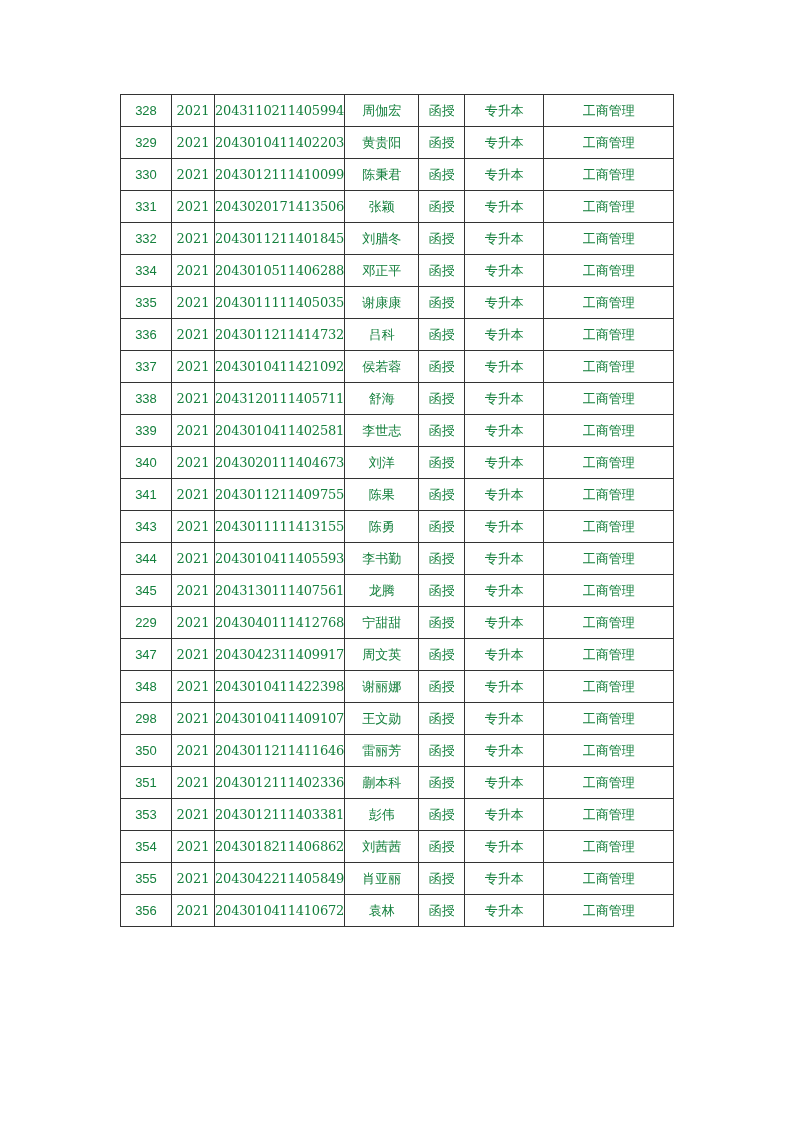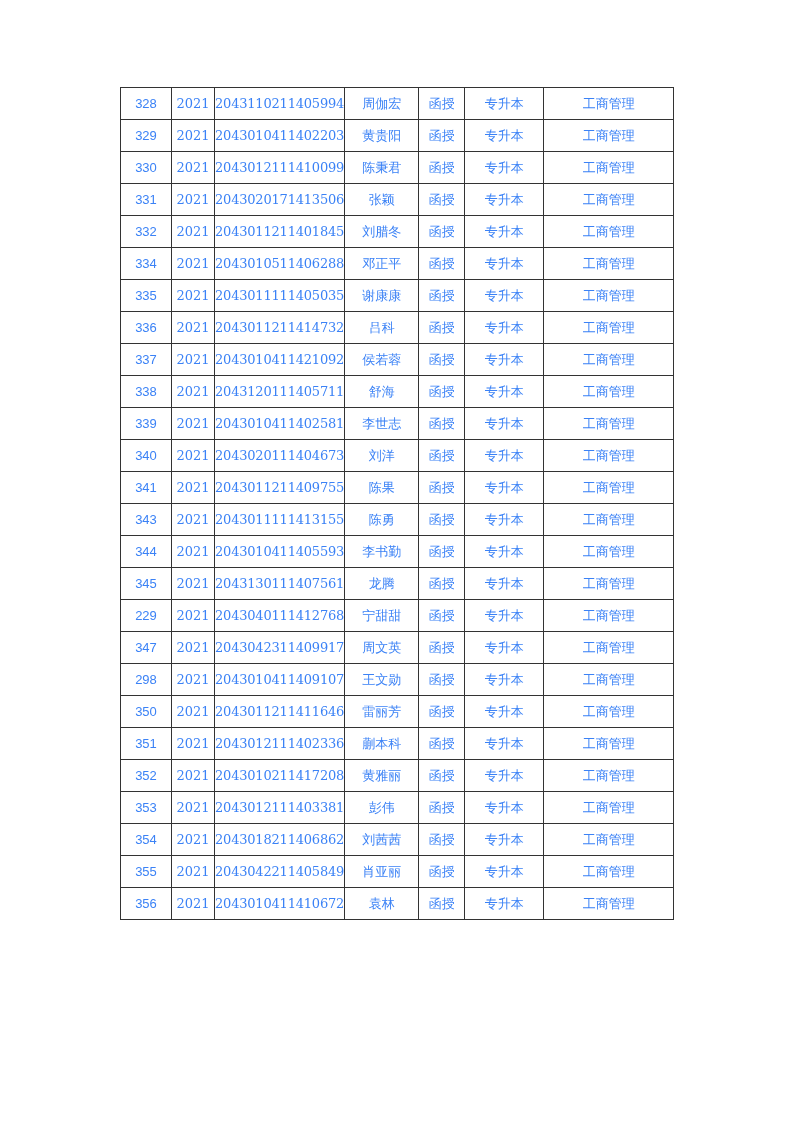--- a/index.html
+++ b/index.html
@@ -1,22 +1,22 @@
 <!DOCTYPE html>
 <html><head>
 <meta charset="utf-8">
 <style>
   html, body { margin: 0; padding: 0; background: #ffffff; }
   body { width: 800px; height: 1131px; position: relative; overflow: hidden; }
   .page { position: absolute; left: 0; top: 0; width: 800px; height: 1131px; background: #fff; }
   table.roster {
-    position: absolute; left: 120px; top: 87px;
+    position: absolute; left: 120px; top: 94px;
     border-collapse: collapse;
     font-family: "DejaVu Serif", "Liberation Serif", serif;
-    color: #3b82f6;
+    color: #15803d;
     table-layout: fixed;
   }
   table.roster td {
     border: 1px solid #333;
     height: 31px;
     padding: 0;
     text-align: center;
     vertical-align: middle;
     font-size: 13px;
     white-space: nowrap;
@@ -193,20 +193,29 @@
         <tr class="" style="">
         <td class="c-no">347</td>
         <td class="c-year">2021</td>
         <td class="c-id">2043042311409917</td>
         <td class="c-name">周文英</td>
         <td class="c-type">函授</td>
         <td class="c-level">专升本</td>
         <td class="c-major">工商管理</td>
       </tr>
         <tr class="" style="">
+        <td class="c-no">348</td>
+        <td class="c-year">2021</td>
+        <td class="c-id">2043010411422398</td>
+        <td class="c-name">谢丽娜</td>
+        <td class="c-type">函授</td>
+        <td class="c-level">专升本</td>
+        <td class="c-major">工商管理</td>
+      </tr>
+        <tr class="" style="">
         <td class="c-no">298</td>
         <td class="c-year">2021</td>
         <td class="c-id">2043010411409107</td>
         <td class="c-name">王文勋</td>
         <td class="c-type">函授</td>
         <td class="c-level">专升本</td>
         <td class="c-major">工商管理</td>
       </tr>
         <tr class="" style="">
         <td class="c-no">350</td>
@@ -215,29 +224,20 @@
         <td class="c-name">雷丽芳</td>
         <td class="c-type">函授</td>
         <td class="c-level">专升本</td>
         <td class="c-major">工商管理</td>
       </tr>
         <tr class="" style="">
         <td class="c-no">351</td>
         <td class="c-year">2021</td>
         <td class="c-id">2043012111402336</td>
         <td class="c-name">蒯本科</td>
-        <td class="c-type">函授</td>
-        <td class="c-level">专升本</td>
-        <td class="c-major">工商管理</td>
-      </tr>
-        <tr class="" style="">
-        <td class="c-no">352</td>
-        <td class="c-year">2021</td>
-        <td class="c-id">2043010211417208</td>
-        <td class="c-name">黄雅丽</td>
         <td class="c-type">函授</td>
         <td class="c-level">专升本</td>
         <td class="c-major">工商管理</td>
       </tr>
         <tr class="" style="">
         <td class="c-no">353</td>
         <td class="c-year">2021</td>
         <td class="c-id">2043012111403381</td>
         <td class="c-name">彭伟</td>
         <td class="c-type">函授</td>

